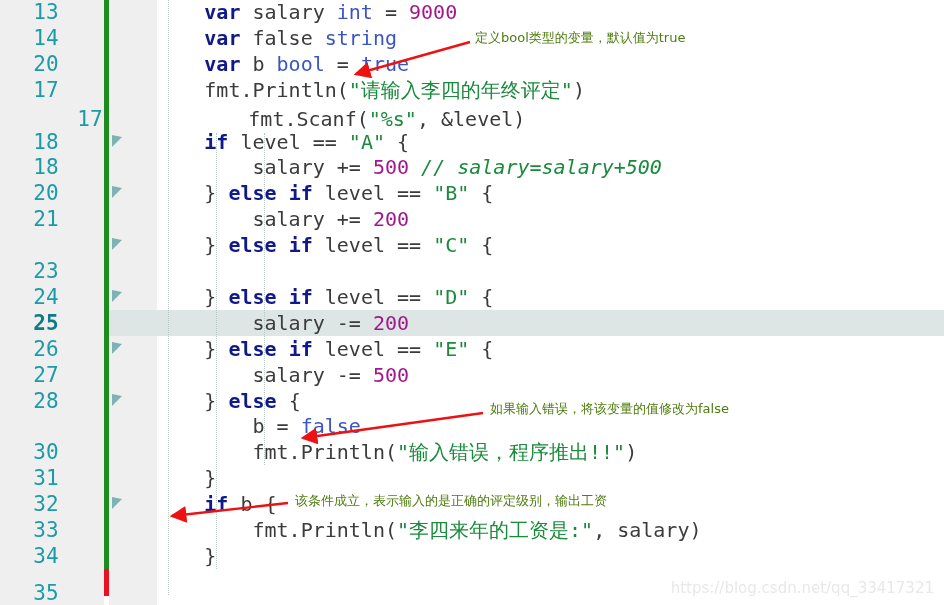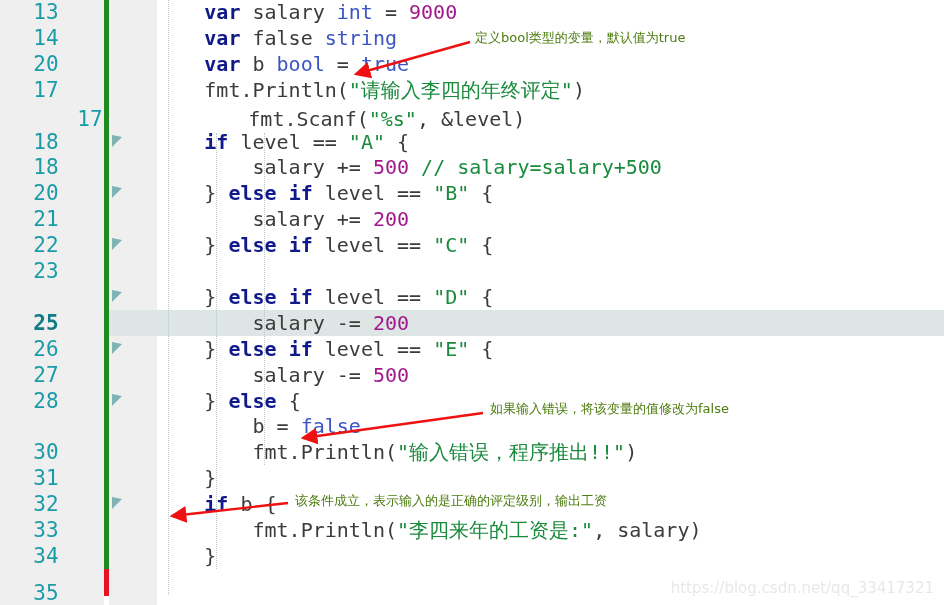--- a/index.html
+++ b/index.html
@@ -113,21 +113,21 @@
     width: 0;
     border-left: 1px dotted #b9c6c6;
     z-index: 2;
   }
 
   
   .kw   { color: #10198a; font-weight: bold; }
   .typ  { color: #3b55c4; }
   .num  { color: #a0188c; }
   .str  { color: #1a8a3c; }
-  .cmt  { color: #1a8a3c; }
+  .cmt  { color: #1a8a3c; font-style: italic; }
   .id   { color: #3b3b3b; }
   .pun  { color: #3b3b3b; }
 
   
   .annot {
     position: absolute;
     color: #4d7c0f;
     font-family: "DejaVu Sans", "Liberation Sans", sans-serif;
     font-size: 13px;
     white-space: pre;
@@ -192,29 +192,29 @@
       <div class="row" style="top: 180.3px;">
         <div class="lineno">20</div>
         <div class="fold"></div>
         <div class="code"><span class="pun">        </span><span class="pun">} </span><span class="kw">else if</span><span class="id"> level == </span><span class="str">"B"</span><span class="pun"> {</span></div>
       </div>
       <div class="row" style="top: 206.2px;">
         <div class="lineno">21</div>
         <div class="code"><span class="pun">            </span><span class="id">salary += </span><span class="num">200</span></div>
       </div>
       <div class="row" style="top: 232.1px;">
-        <div class="lineno">22</div>
         <div class="fold"></div>
         <div class="code"><span class="pun">        </span><span class="pun">} </span><span class="kw">else if</span><span class="id"> level == </span><span class="str">"C"</span><span class="pun"> {</span></div>
       </div>
       <div class="row" style="top: 258px;">
         <div class="lineno">23</div>
         <div class="code"></div>
       </div>
       <div class="row" style="top: 283.9px;">
+        <div class="lineno">24</div>
         <div class="fold"></div>
         <div class="code"><span class="pun">        </span><span class="pun">} </span><span class="kw">else if</span><span class="id"> level == </span><span class="str">"D"</span><span class="pun"> {</span></div>
       </div>
       <div class="row current" style="top: 309.8px;">
         <div class="code-hl"></div>
         <div class="lineno">25</div>
         <div class="code"><span class="pun">            </span><span class="id">salary -= </span><span class="num">200</span></div>
       </div>
       <div class="row" style="top: 335.7px;">
         <div class="lineno">26</div>

